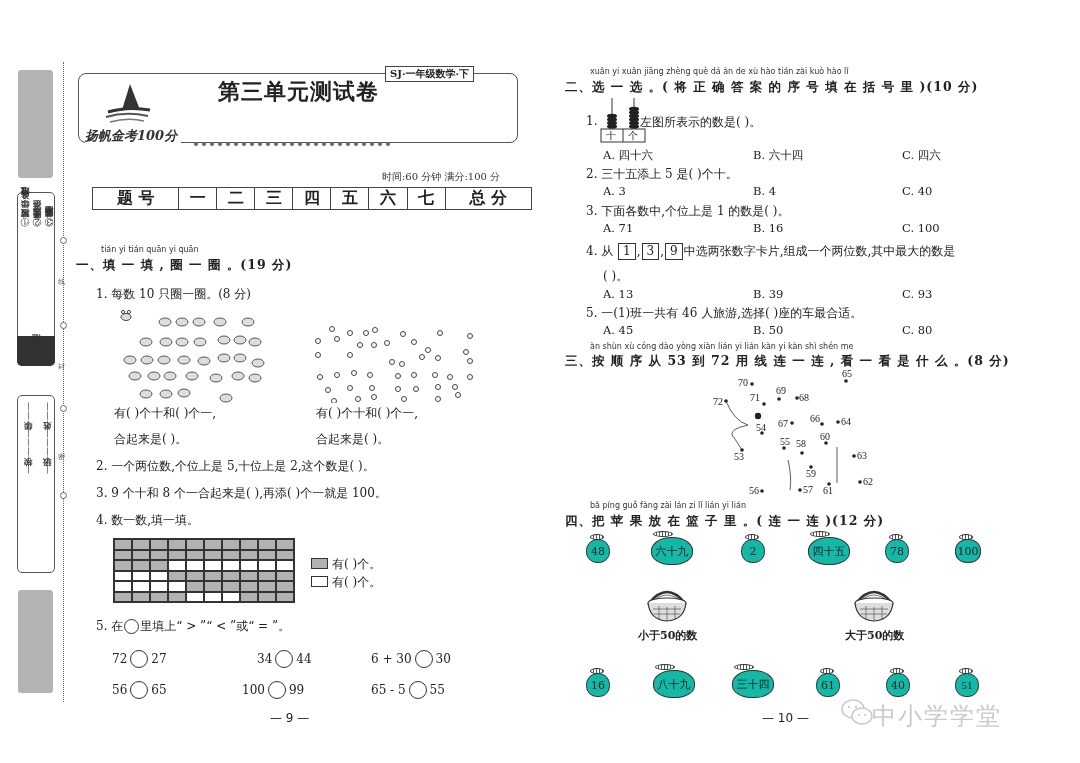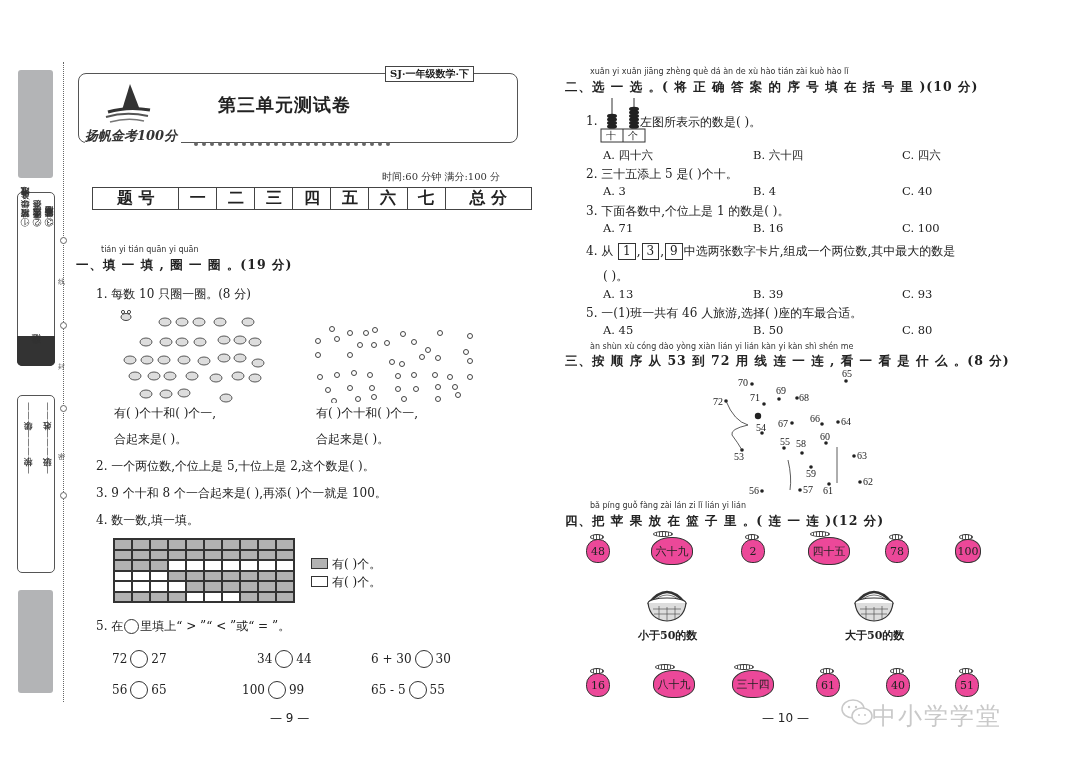--- a/index.html
+++ b/index.html
@@ -11,21 +11,21 @@
   .side-box { position: absolute; left: 17px; width: 38px; border: 1px solid #555; border-radius: 5px; background: #fff; }
   .vtext { writing-mode: vertical-rl; transform: rotate(180deg); font-size: 9px; color: #333; line-height: 11px; white-space: nowrap; }
   .notice-label { position: absolute; left: 17px; top: 336px; width: 38px; height: 30px; background: #333; color: #fff; font-size: 8px; display: flex; align-items: center; justify-content: center; border-radius: 0 0 5px 5px; }
   .dot-line { position: absolute; left: 63px; top: 62px; height: 640px; border-left: 1px dotted #666; }
   .ring { position: absolute; left: 60px; width: 7px; height: 7px; border: 1px solid #666; border-radius: 50%; background: #fff; }
   .cut-text { position: absolute; left: 58px; font-size: 7px; color: #555; }
 
   
   .header-box { position: absolute; left: 78px; top: 73px; width: 440px; height: 70px; border: 1.5px solid #555; border-radius: 8px; }
   .series-tag { position: absolute; left: 385px; top: 66px; height: 16px; padding: 0 4px; background: #fff; border: 1px solid #444; font-size: 10px; line-height: 14px; font-weight: bold; }
-  .title { position: absolute; left: 218px; top: 93px; font-size: 18px; font-weight: bold; letter-spacing: 1px; color: #222; }
+  .title { position: absolute; left: 218px; top: 77px; font-size: 22px; font-weight: bold; letter-spacing: 1px; color: #222; }
   .brand { position: absolute; left: 85px; top: 127px; font-size: 13px; font-weight: bold; font-style: italic; color: #333; background: #fff; padding-right: 4px; }
   .dots-row { position: absolute; left: 194px; top: 142px; display: flex; gap: 4px; }
   .dots-row span { width: 4px; height: 4px; border-radius: 50%; background: #666; }
   .time-line { position: absolute; left: 382px; top: 170px; font-size: 10px; color: #333; }
 
   
   table.score { position: absolute; left: 92px; top: 187px; width: 440px; border-collapse: collapse; font-size: 16px; }
   table.score td { border: 1px solid #444; height: 21px; text-align: center; font-weight: bold; }
 
   .pinyin { position: absolute; font-size: 8px; color: #333; font-family: "DejaVu Sans", sans-serif; white-space: nowrap; }
@@ -38,21 +38,21 @@
   .g { background: #b2b2b2; }
   .w { background: #fff; }
   .legend-sq { position: absolute; width: 17px; height: 11px; border: 1px solid #333; }
 
   .circ { display: inline-block; width: 18px; height: 18px; border: 1px solid #333; border-radius: 50%; vertical-align: middle; margin: 0 3px; }
   .page-num { position: absolute; font-size: 12px; font-family: "DejaVu Sans", sans-serif; }
 
   
   .opt { position: absolute; font-size: 11.5px; white-space: nowrap; }
   .card { display: inline-block; border: 1px solid #333; padding: 0 4px; line-height: 15px; margin: 0 1px; }
-  .apple { position: absolute; border: 1.2px solid #333; border-radius: 48% 48% 45% 45%; display: flex; align-items: center; justify-content: center; font-size: 11px; background: #ec4899; }
+  .apple { position: absolute; border: 1.2px solid #333; border-radius: 48% 48% 45% 45%; display: flex; align-items: center; justify-content: center; font-size: 11px; background: #14b8a6; }
   .leaf { position: absolute; width: 14px; height: 6px; border: 1px solid #333; border-radius: 50%; background: repeating-linear-gradient(90deg,#fff 0 2px,#555 2px 3px); }
   .basket { position: absolute; width: 44px; height: 36px; }
   .basket-label { position: absolute; font-size: 11px; font-weight: bold; white-space: nowrap; }
   .watermark { position: absolute; left: 872px; top: 700px; font-size: 24px; color: #c9c9c9; font-family: "DejaVu Sans", sans-serif; letter-spacing: 2px; }
 </style>
 </head>
 <body>
 
 <div class="gray-block" style="top:70px;height:108px;"></div>
 <div class="side-box" style="top:192px;height:174px;">
@@ -467,21 +467,21 @@
 <div class="apple" style="left:586px;top:673px;width:24px;height:24px;">16</div>
 <div class="leaf" style="left:590px;top:668px;"></div>
 <div class="apple" style="left:653px;top:670px;width:42px;height:28px;">八十九</div>
 <div class="leaf" style="left:655px;top:664px;width:20px;"></div>
 <div class="apple" style="left:732px;top:670px;width:42px;height:28px;">三十四</div>
 <div class="leaf" style="left:734px;top:664px;width:20px;"></div>
 <div class="apple" style="left:816px;top:673px;width:24px;height:24px;">61</div>
 <div class="leaf" style="left:820px;top:668px;"></div>
 <div class="apple" style="left:886px;top:673px;width:24px;height:24px;">40</div>
 <div class="leaf" style="left:890px;top:668px;"></div>
-<div class="apple" style="left:955px;top:673px;width:24px;height:24px;">51</div>
+<div class="apple" style="left:955px;top:673px;width:24px;height:24px;font-family:Liberation Serif, serif;">51</div>
 <div class="leaf" style="left:959px;top:668px;"></div>
 
 <div class="page-num" style="left:762px;top:711px;">— 10 —</div>
 
 <svg class="abs" style="left:840px;top:698px;" width="34" height="30" viewBox="0 0 34 30">
   <ellipse cx="13" cy="11" rx="11" ry="9" fill="none" stroke="#c9c9c9" stroke-width="1.5"></ellipse>
   <ellipse cx="22" cy="18" rx="10" ry="8" fill="#fff" stroke="#c9c9c9" stroke-width="1.5"></ellipse>
   <circle cx="9" cy="9" r="1.2" fill="#c9c9c9"></circle>
     <circle cx="16" cy="9" r="1.2" fill="#c9c9c9"></circle>
   <circle cx="19" cy="17" r="1" fill="#c9c9c9"></circle>

